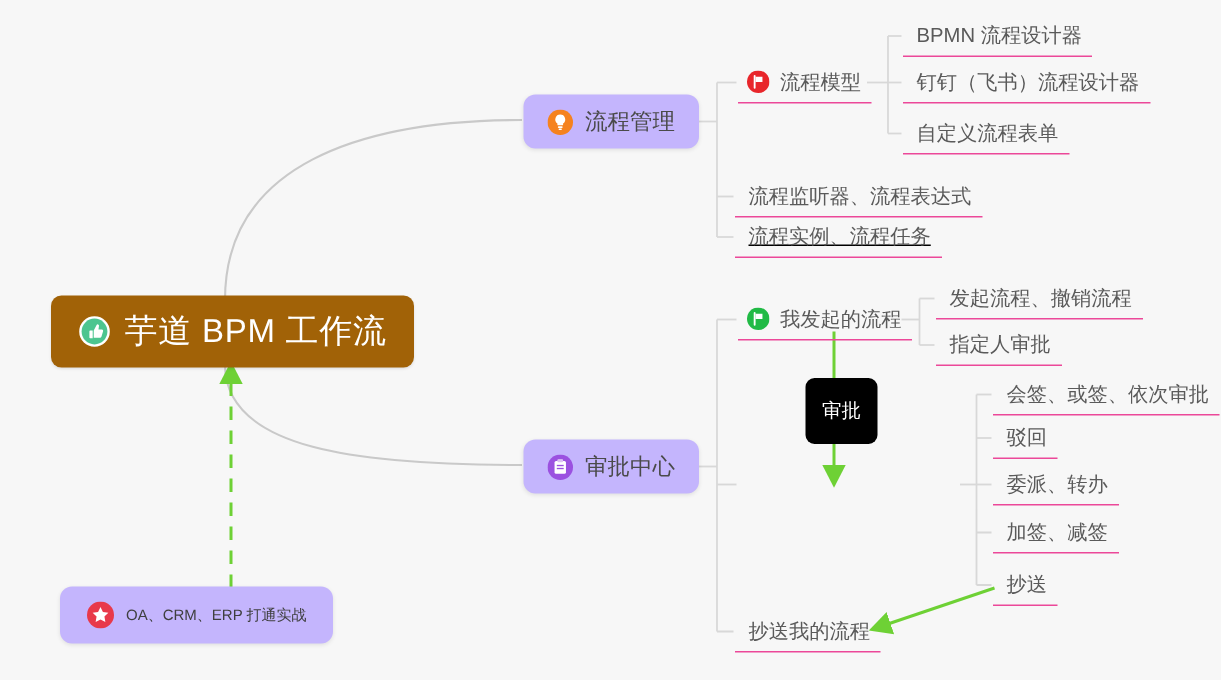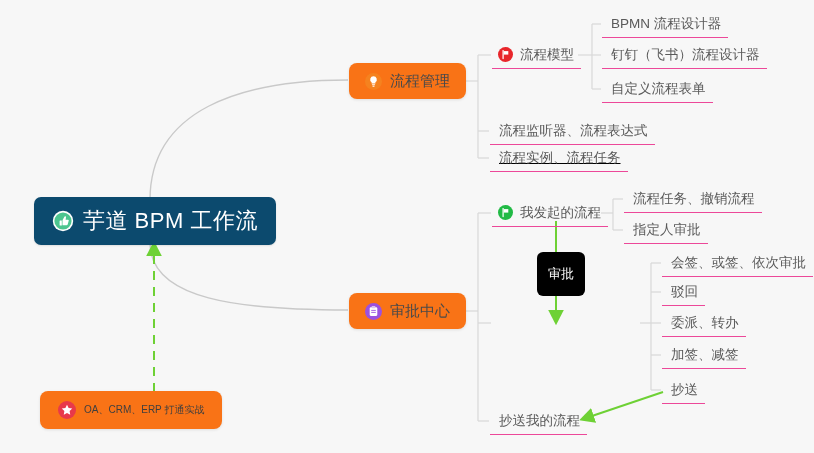--- a/index.html
+++ b/index.html
@@ -32,35 +32,35 @@
   .node {
     position: absolute;
     display: flex;
     align-items: center;
     box-sizing: border-box;
     white-space: nowrap;
   }
 
   
   .root-node {
-    background: #0c4a6e;
+    background: #a16207;
     border-radius: 7px;
     padding: 0 18px;
     height: 48px;
     box-shadow: 0 1px 2px rgba(0,0,0,0.10);
   }
   .root-label {
     color: #ffffff;
     font-size: 22px;
     letter-spacing: 0.5px;
   }
 
   
   .card-node {
-    background: #f97316;
+    background: #c4b5fd;
     border-radius: 8px;
     height: 36px;
     padding: 0 16px;
     box-shadow: 0 1px 3px rgba(0,0,0,0.10);
   }
   .card-label {
     color: #4a4a4a;
     font-size: 15px;
   }
   .note-node {
@@ -242,21 +242,21 @@
       <svg width="15" height="15" viewBox="0 0 15 15">
         <circle cx="7.5" cy="7.5" r="7.5" fill="#21ba45"></circle>
         <path d="M5.1 3.6 v7.9" stroke="#ffffff" stroke-width="1.25" stroke-linecap="round"></path>
         <path d="M5.7 4.1 h4.6 v3.5 H5.7 z" fill="#ffffff"></path>
       </svg>
     </span>
     <span class="leaf-label">我发起的流程</span>
   </div>
 
   <div class="node leaf-node" style="left:624px; top:185px;">
-    <span class="leaf-label">流程任务、撤销流程</span>
+    <span class="leaf-label">发起流程、撤销流程</span>
   </div>
 
   <div class="node leaf-node" style="left:624px; top:216px;">
     <span class="leaf-label">指定人审批</span>
   </div>
 
   <div class="node chip-node" style="left:537px; top:252px;">
     <span class="chip-label">审批</span>
   </div>
 

